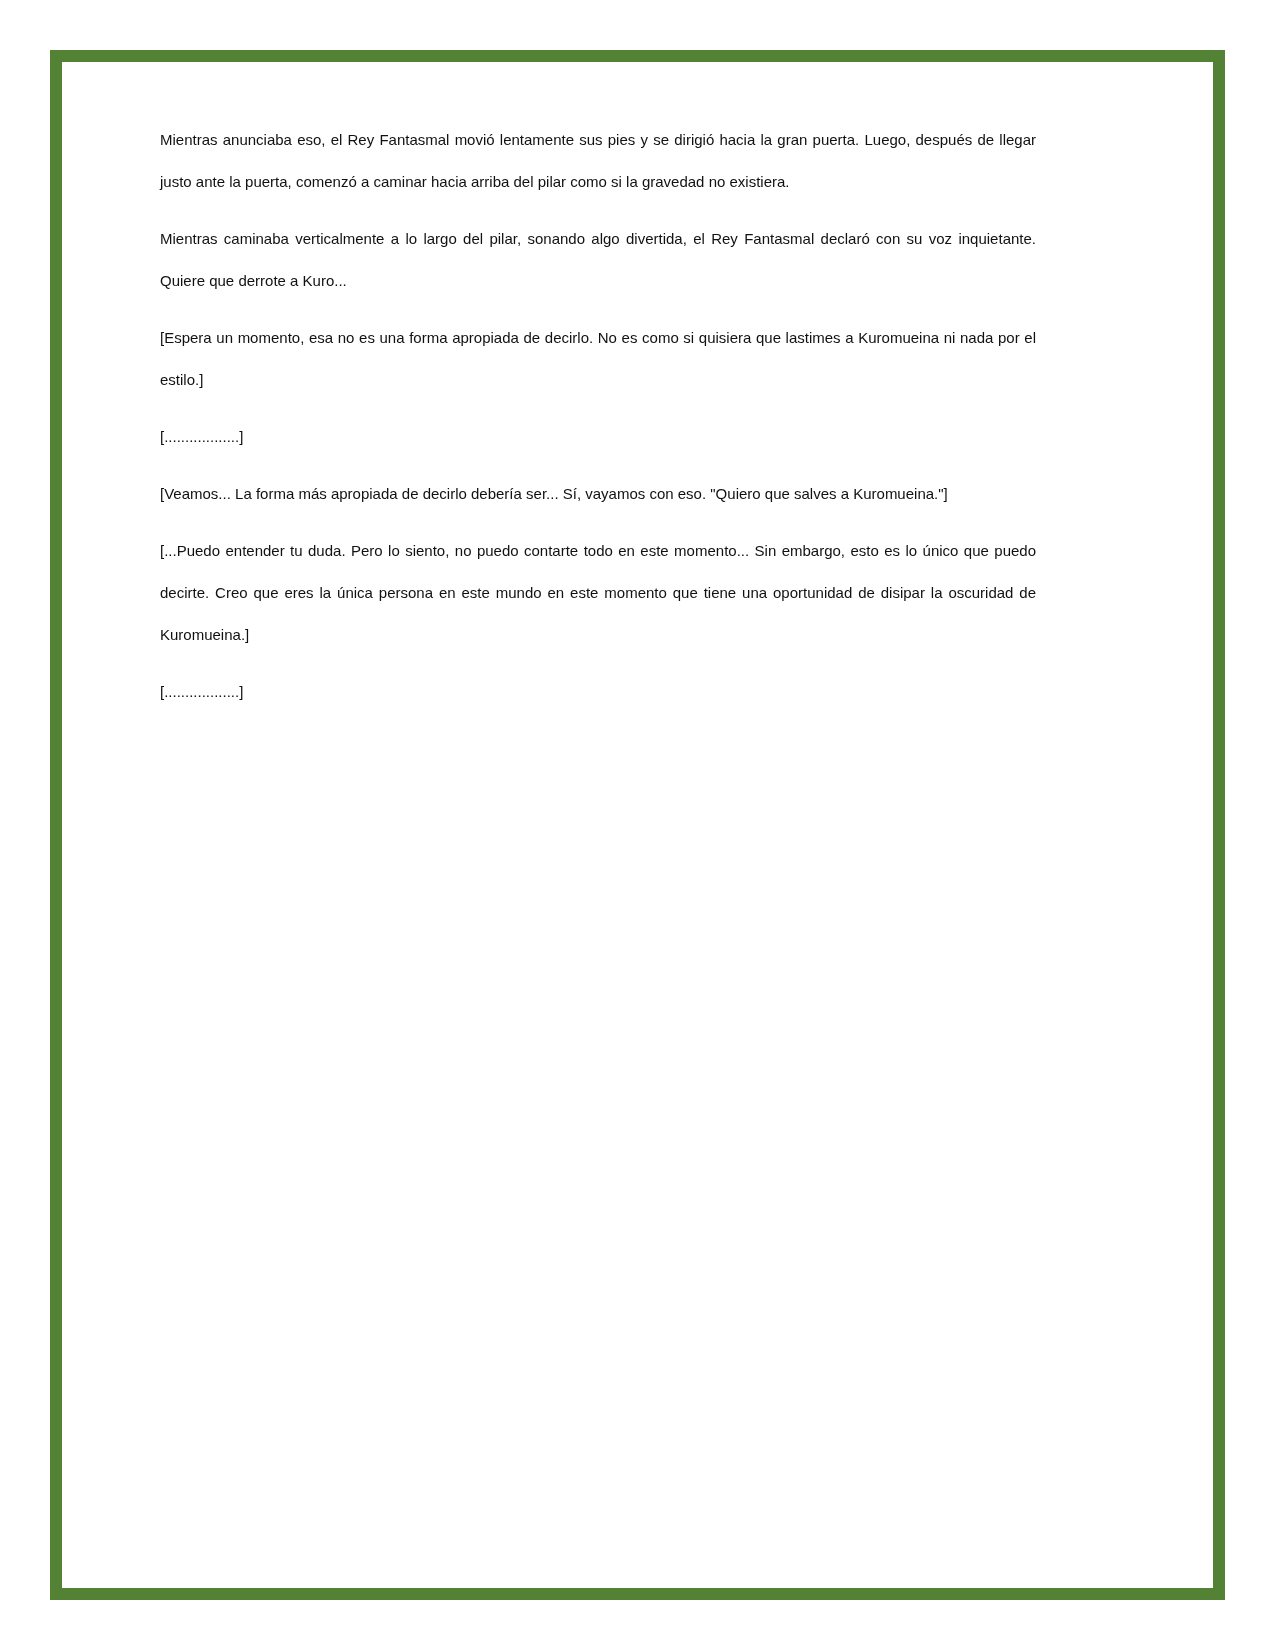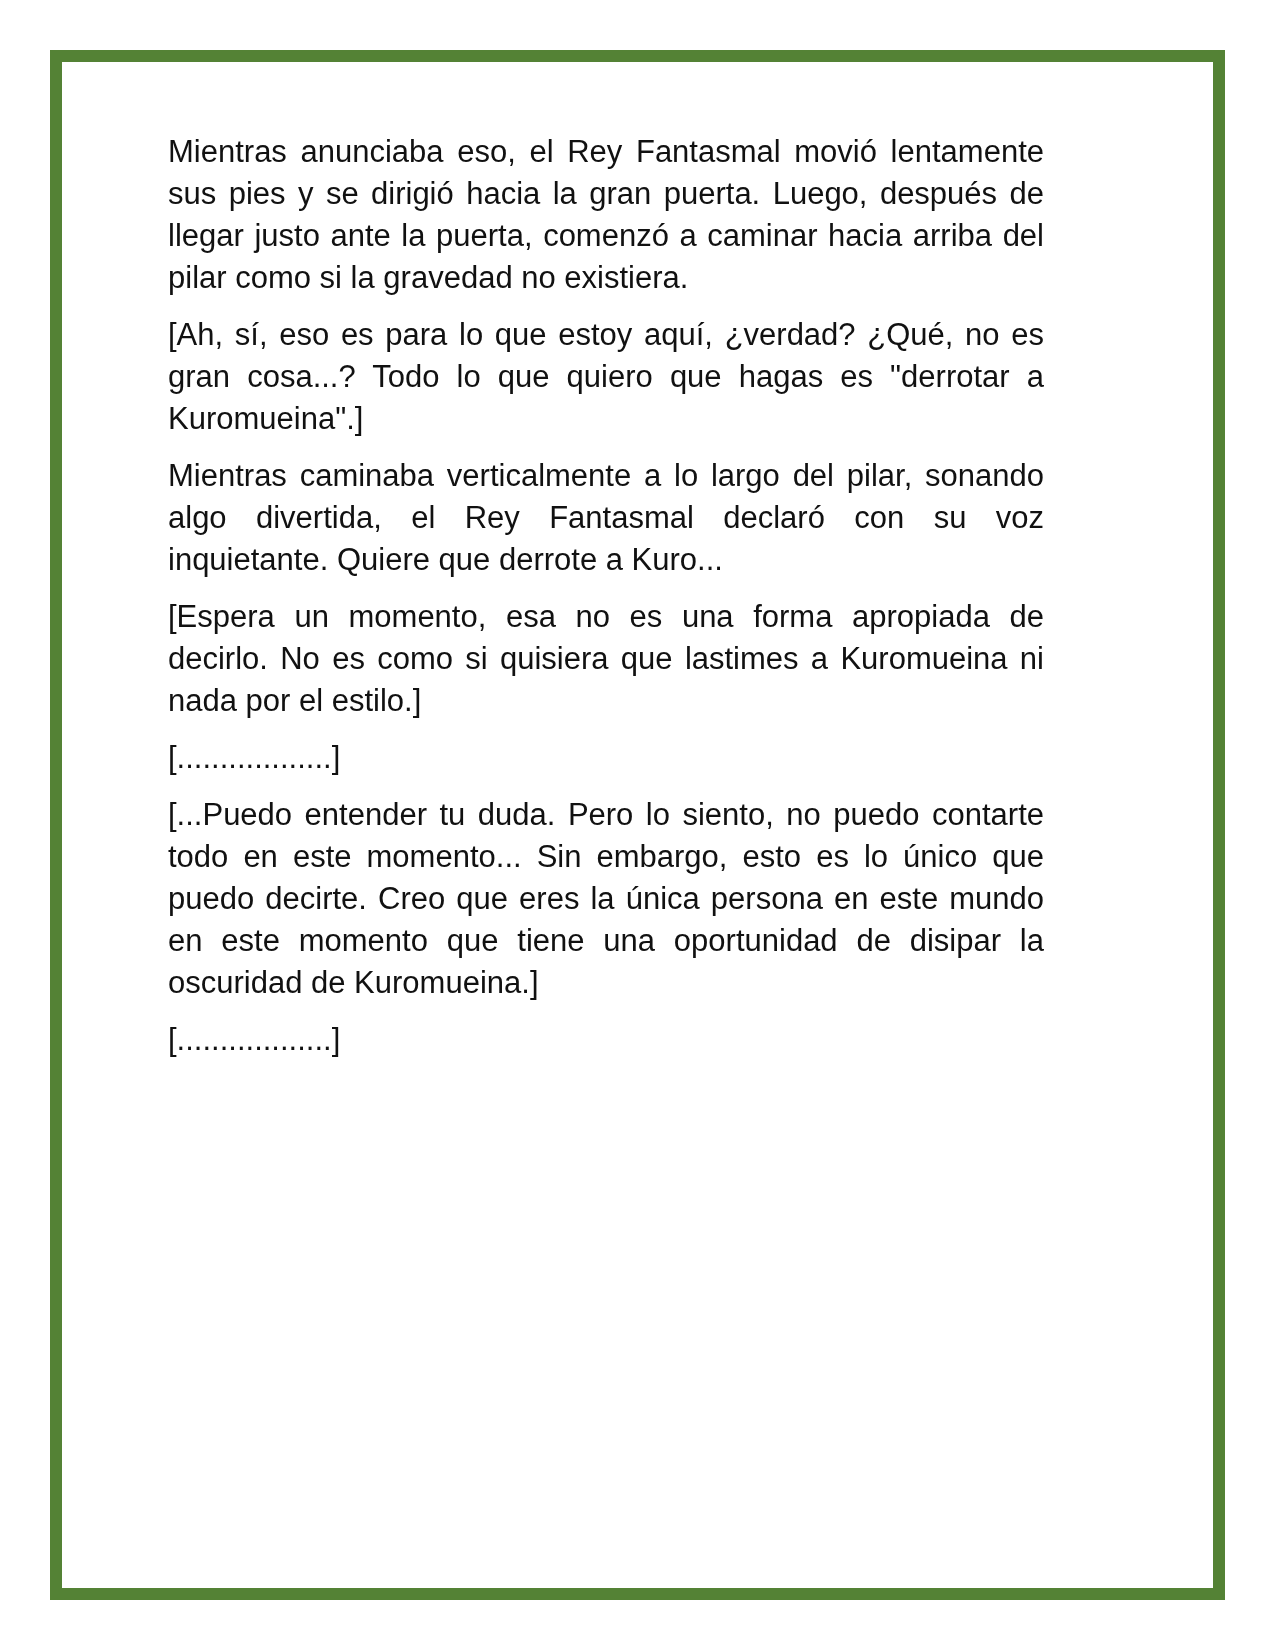--- a/index.html
+++ b/index.html
@@ -18,41 +18,40 @@
       left: 50px;
       top: 50px;
       width: 1175px;
       height: 1550px;
       box-sizing: border-box;
       border: 12px solid #548235;
       background: #ffffff;
     }
     .content {
       position: absolute;
-      left: 168px;
+      left: 160px;
       top: 119px;
       width: 876px;
       font-family: "Liberation Sans", "DejaVu Sans", sans-serif;
-      font-size: 31px;
+      font-size: 15px;
       line-height: 42px;
       color: #111111;
       text-align: justify;
-      margin-top: 12px;
     }
     .content p {
       margin: 0 0 15px 0;
       padding: 0;
     }
   </style>
 </head>
 <body>
 
 <div class="page-frame" style="border-color: rgb(84, 130, 53);"></div>
 
 <div class="content">
   <p>Mientras anunciaba eso, el Rey Fantasmal movió lentamente sus pies y se dirigió hacia la gran puerta. Luego, después de llegar justo ante la puerta, comenzó a caminar hacia arriba del pilar como si la gravedad no existiera.</p>
-  <p>[Ah, sí, eso es para lo que estoy aquí, ¿verdad? ¿Qué, no es gran cosa...? Todo lo que quiero que hagas es "derrotar a Kuromueina".]</p>
   <p>Mientras caminaba verticalmente a lo largo del pilar, sonando algo divertida, el Rey Fantasmal declaró con su voz inquietante. Quiere que derrote a Kuro...</p>
   <p>[Espera un momento, esa no es una forma apropiada de decirlo. No es como si quisiera que lastimes a Kuromueina ni nada por el estilo.]</p>
   <p>[..................]</p>
+  <p>[Veamos... La forma más apropiada de decirlo debería ser... Sí, vayamos con eso. "Quiero que salves a Kuromueina."]</p>
   <p>[...Puedo entender tu duda. Pero lo siento, no puedo contarte todo en este momento... Sin embargo, esto es lo único que puedo decirte. Creo que eres la única persona en este mundo en este momento que tiene una oportunidad de disipar la oscuridad de Kuromueina.]</p>
   <p>[..................]</p>
 </div>
 
 </body></html>

